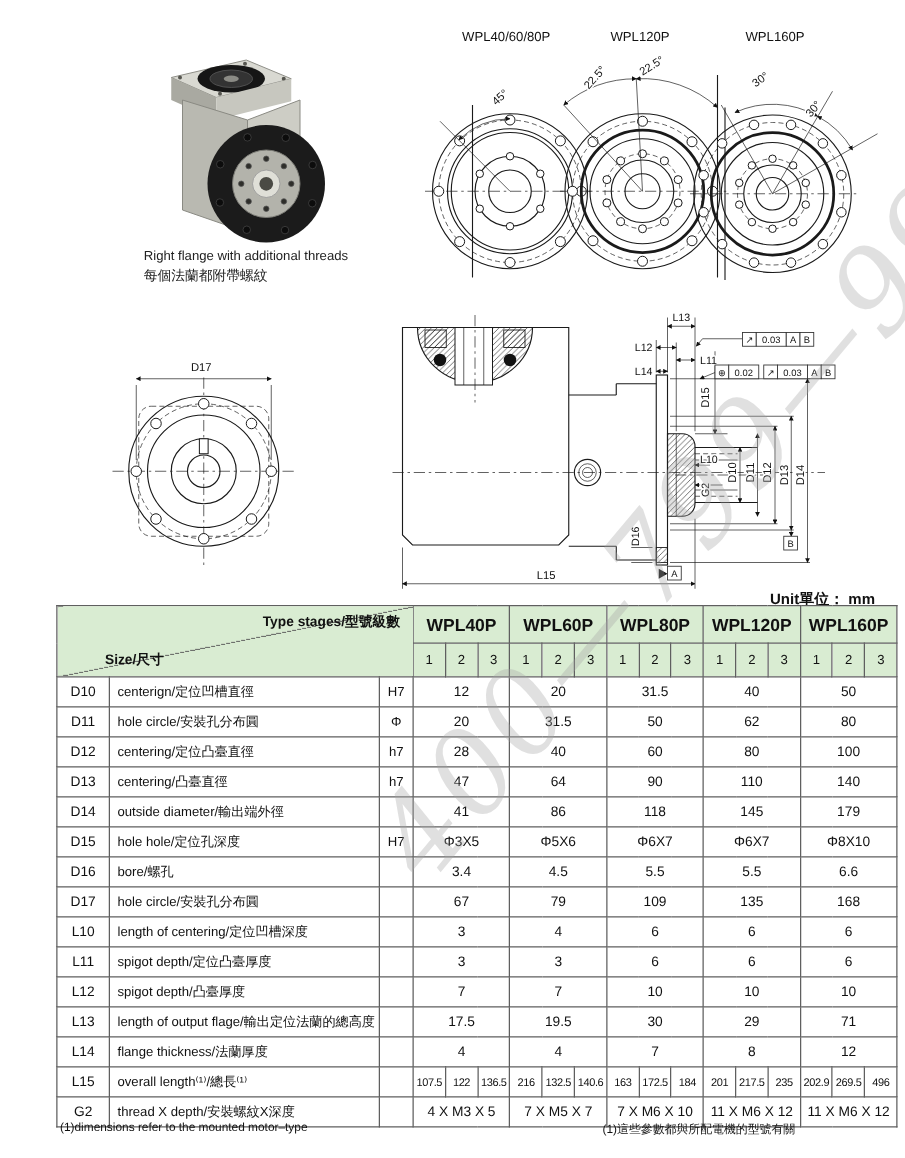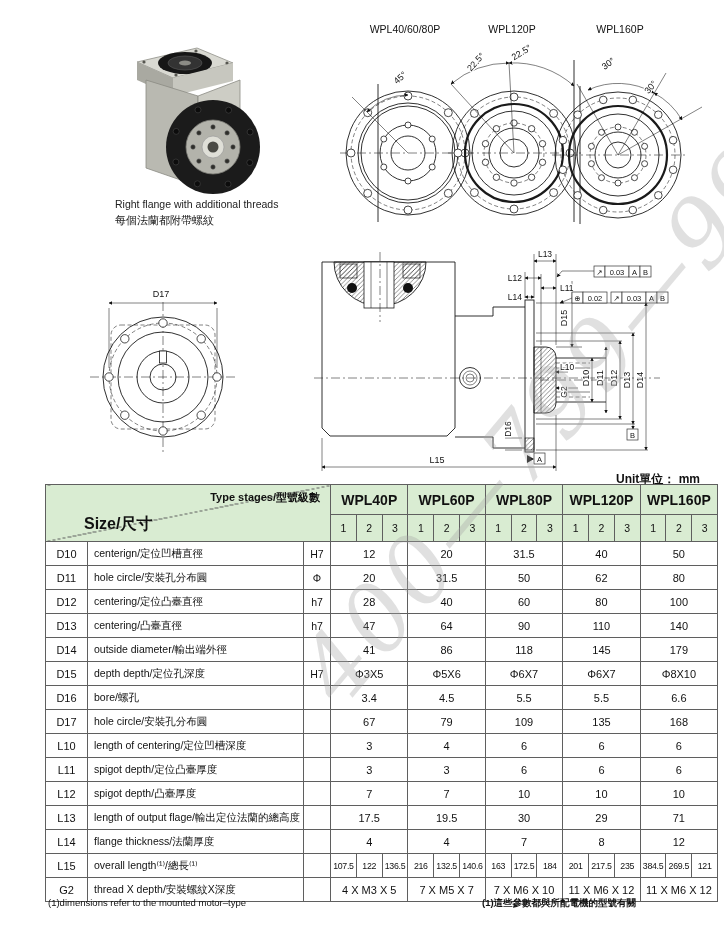--- a/index.html
+++ b/index.html
@@ -29,30 +29,30 @@
   
   #spec-table{position:absolute;left:45px;top:484px;width:672px;z-index:3;
     border-collapse:collapse;table-layout:fixed;background:#fff}
   #spec-table td{border:1px solid #5f5f5f;text-align:center;vertical-align:middle;
     font-size:11px;padding:0;overflow:hidden;height:23px}
   #spec-table .mh{background:#d9ecd2;font-weight:bold;font-size:14px;height:29px}
   #spec-table .sh{background:#d9ecd2;font-size:10.5px;height:26px}
   #spec-table .corner{background:linear-gradient(to bottom right,
       #d9ecd2 49.7%,#5f5f5f 49.7%,#5f5f5f 50.3%,#d9ecd2 50.3%);position:relative}
   #spec-table .corner .ct{position:absolute;right:10px;top:5px;font-weight:bold;font-size:11px}
-  #spec-table .corner .cb{position:absolute;left:38px;bottom:6px;font-weight:bold;font-size:16px}
+  #spec-table .corner .cb{position:absolute;left:38px;bottom:6px;font-weight:bold;font-size:11px}
   #spec-table .key{font-size:11px}
   #spec-table .desc{text-align:left;padding-left:6px;font-size:10.5px}
   #spec-table .tol{font-size:10.5px}
   #spec-table .val{font-size:11px}
   #spec-table .l15v{font-size:8.8px;letter-spacing:-.3px}
   
   .fn{position:absolute;z-index:3;font-size:9.5px;color:#111}
   #fn-en{left:48px;top:897px}
-  #fn-zh{left:482px;top:897px;font-weight:bold}
+  #fn-zh{left:482px;top:897px;font-weight:normal}
 </style>
 </head>
 <body>
 
 <div class="page">
 
 <svg id="drawings" width="724" height="490" viewBox="0 0 724 490">
   <defs>
     <pattern id="hatch" width="4.5" height="4.5" patternUnits="userSpaceOnUse">
       <path d="M0,4.5 L4.5,0" stroke="#333" stroke-width=".55"></path>
@@ -478,21 +478,21 @@
           <td class="desc">outside diameter/輸出端外徑</td>
           <td class="tol"></td>
           <td class="val" colspan="3">41</td>
           <td class="val" colspan="3">86</td>
           <td class="val" colspan="3">118</td>
           <td class="val" colspan="3">145</td>
           <td class="val" colspan="3">179</td>
         </tr>
         <tr>
           <td class="key">D15</td>
-          <td class="desc">depth depth/定位孔深度</td>
+          <td class="desc">hole hole/定位孔深度</td>
           <td class="tol">H7</td>
           <td class="val" colspan="3">Φ3X5</td>
           <td class="val" colspan="3">Φ5X6</td>
           <td class="val" colspan="3">Φ6X7</td>
           <td class="val" colspan="3">Φ6X7</td>
           <td class="val" colspan="3">Φ8X10</td>
         </tr>
         <tr>
           <td class="key">D16</td>
           <td class="desc">bore/螺孔</td>
@@ -572,23 +572,23 @@
           <td class="val l15v">136.5</td>
           <td class="val l15v">216</td>
           <td class="val l15v">132.5</td>
           <td class="val l15v">140.6</td>
           <td class="val l15v">163</td>
           <td class="val l15v">172.5</td>
           <td class="val l15v">184</td>
           <td class="val l15v">201</td>
           <td class="val l15v">217.5</td>
           <td class="val l15v">235</td>
-          <td class="val l15v">384.5</td>
+          <td class="val l15v">202.9</td>
           <td class="val l15v">269.5</td>
-          <td class="val l15v">121</td>
+          <td class="val l15v">496</td>
         </tr>
         <tr>
           <td class="key">G2</td>
           <td class="desc">thread X depth/安裝螺紋X深度</td>
           <td class="tol"></td>
           <td class="val" colspan="3">4 X M3 X 5</td>
           <td class="val" colspan="3">7 X M5 X 7</td>
           <td class="val" colspan="3">7 X M6 X 10</td>
           <td class="val" colspan="3">11 X M6 X 12</td>
           <td class="val" colspan="3">11 X M6 X 12</td>

